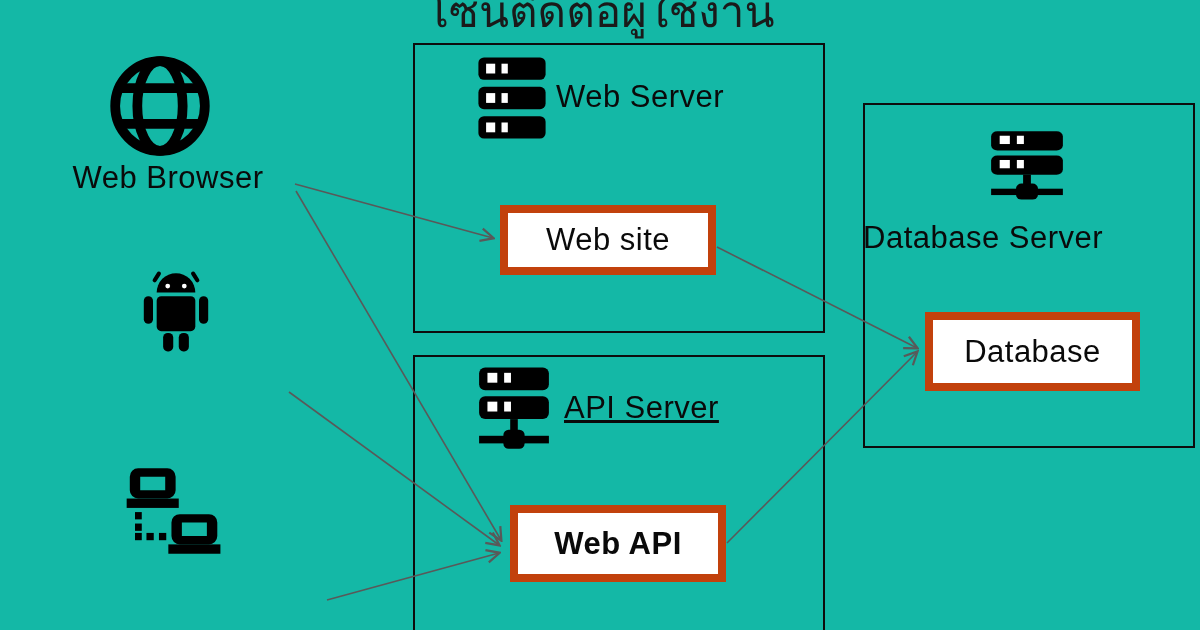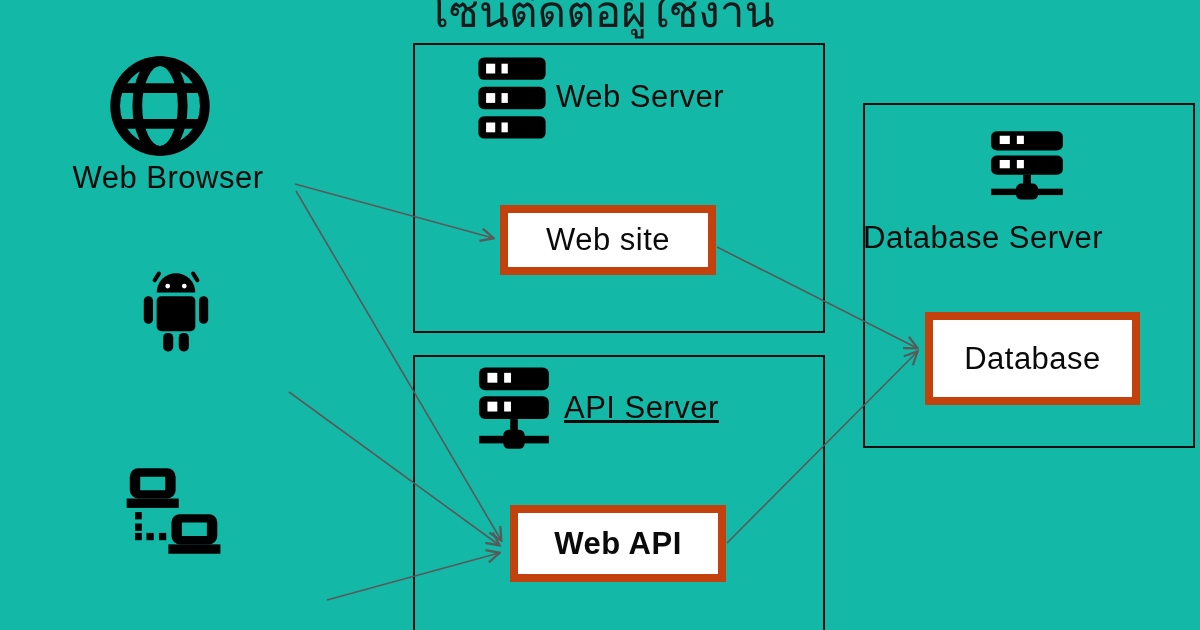--- a/index.html
+++ b/index.html
@@ -26,21 +26,21 @@
   .box-web-server { left:413px; top:43px;  width:412px; height:290px; }
   .box-api-server { left:413px; top:355px; width:412px; height:290px; }
   .box-db-server  { left:863px; top:103px; width:332px; height:345px; }
 
   .inner-box {
     position:absolute; border:8px solid #c2410c; background:#fff;
     display:flex; align-items:center; justify-content:center;
   }
   .box-website  { left:500px; top:205px; width:216px; height:70px; }
   .box-webapi   { left:510px; top:505px; width:216px; height:77px;font-weight:bold; }
-  .box-database { left:925px; top:312px; width:215px; height:93px; }
+  .box-database { left:925px; top:312px; width:215px; height:79px; }
 
   .hdr-icon { position:absolute; }
   .ws-icon  { left:477px; top:55px;  width:70px; height:86px; }
   .api-icon { left:476px; top:366px; width:76px; height:88px; }
   .db-icon  { left:988px; top:130px; width:78px; height:74px; }
 
   .ws-label  { position:absolute; left:556px; top:79px; }
   .api-label { position:absolute; left:564px; top:390px;text-decoration:underline; }
   .db-label  { position:absolute; left:863px; top:220px; width:332px; text-align:left; }
 

